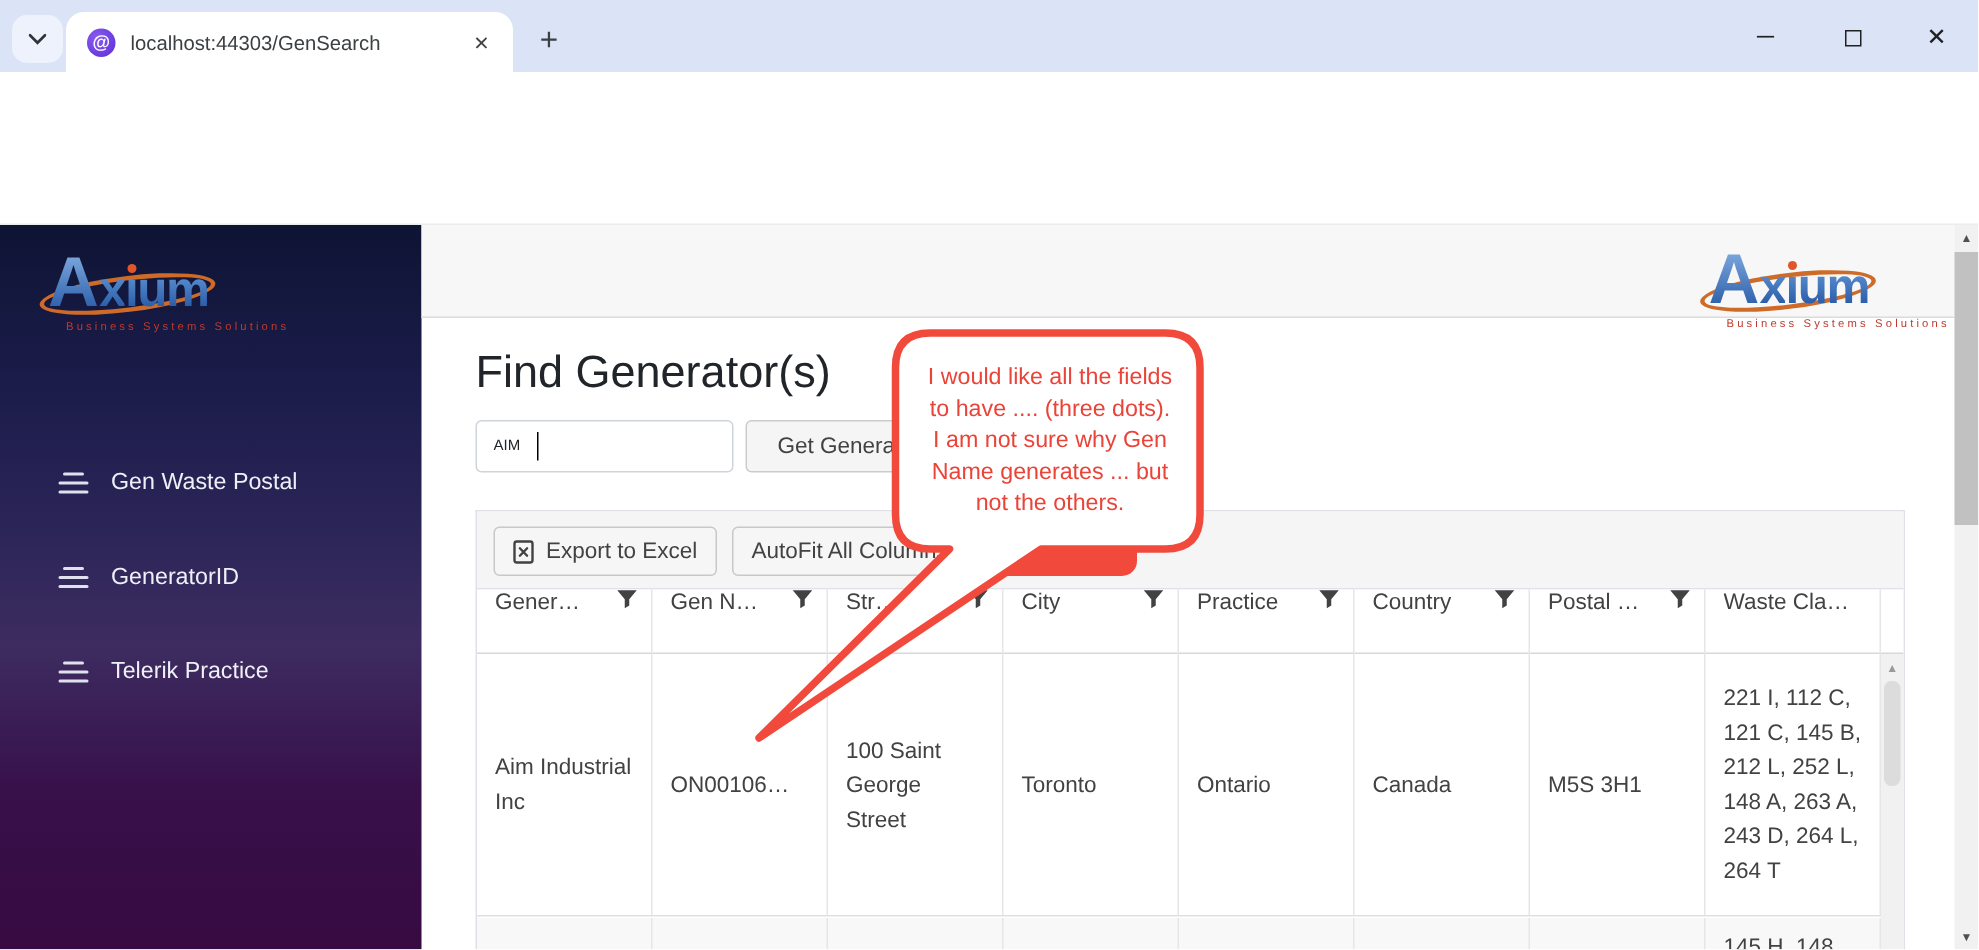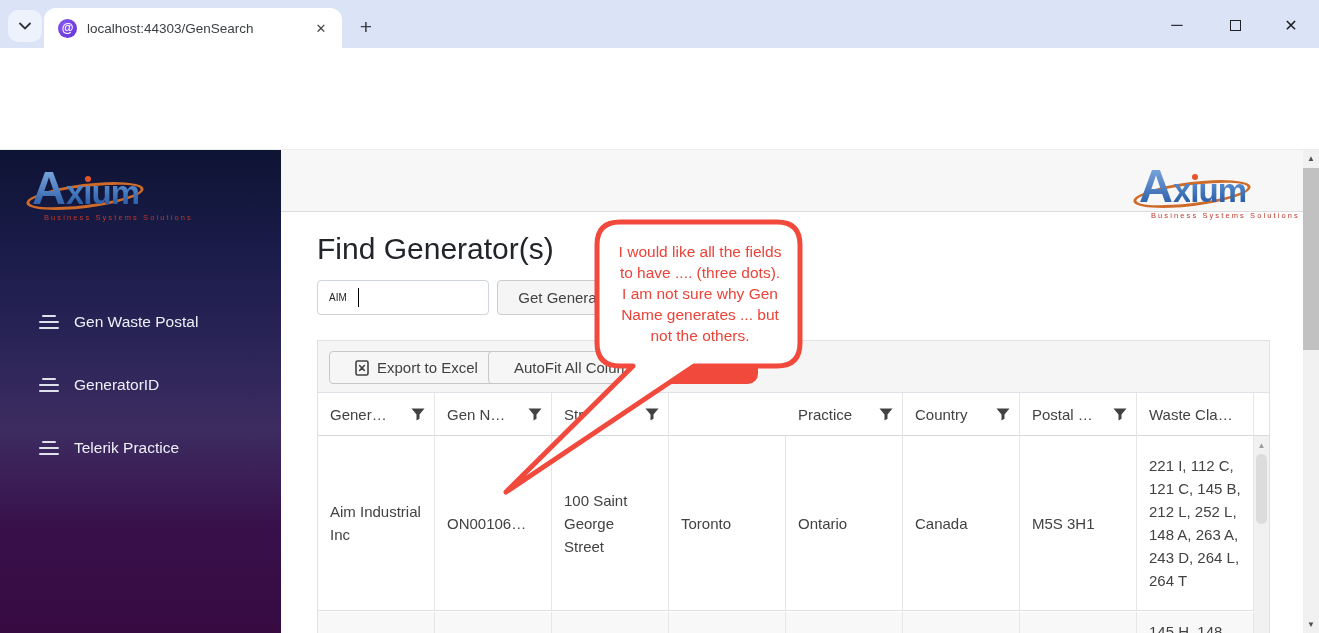--- a/index.html
+++ b/index.html
@@ -54,26 +54,26 @@
   .axium-tagline { position:relative; z-index:2; margin-top:-2px; font-size:7.5px; color:#c0392b; letter-spacing:2.1px; white-space:nowrap; }
   
   .main-header { position:absolute; left:281px; top:0; width:1022px; height:62px; background:#f7f7f7; border-bottom:1px solid #dcdcdc; }
   .page-title { position:absolute; left:317px; top:82px; font-size:30px; font-weight:500; color:#212529; }
   .search-input { position:absolute; left:317px; top:130px; width:172px; height:35px; border:1px solid #ced4da; border-radius:4px; padding:0 11px; font-size:10px; color:#212529; font-family:"Liberation Sans",sans-serif; background:#fff; }
   .caret { position:absolute; left:358px; top:138px; width:1px; height:19px; background:#000; }
   .get-btn { position:absolute; left:497px; top:130px; width:146px; height:35px; background:#f5f5f5; border:1px solid #ccc; border-radius:4px; font-size:15px; color:#424242; display:flex; align-items:center; justify-content:center; font-family:"Liberation Sans",sans-serif; }
   
   .grid { position:absolute; left:317px; top:190px; width:953px; height:293px; border:1px solid #dee2e6; border-bottom:none; background:#fff; overflow:hidden; }
   .grid-toolbar { position:absolute; left:0; top:0; width:951px; height:52px; background:#f5f5f5; border-bottom:1px solid #dee2e6; }
-  .tb-btn { position:absolute; top:10px; height:33px; background:#f6f6f6; border:1px solid #c8c8c8; border-radius:4px; display:flex; align-items:center; justify-content:center; font-size:15px; color:#424242; padding:0 25px; font-family:"Liberation Sans",sans-serif; }
+  .tb-btn { position:absolute; top:10px; height:33px; background:#f6f6f6; border:1px solid #c8c8c8; border-radius:4px; display:flex; align-items:center; justify-content:center; font-size:15px; color:#424242; padding:0 12px; font-family:"Liberation Sans",sans-serif; }
   .tb-export { left:11px; }
   .tb-autofit { left:170px; }
   .tb-btn .xlico { margin-right:8px; display:flex; }
   .ghead { position:absolute; left:0; top:52px; width:951px; height:43px; background:#fff; border-bottom:1px solid #d8d8d8; }
-  .gh-cell { position:absolute; top:0; height:43px; display:flex; align-items:center; border-right:1px solid #e6e6e6; }
+  .gh-cell { position:absolute; top:0; height:43px; display:flex; align-items:flex-start; border-right:1px solid #e6e6e6; }
   .gh-label { font-size:15px; color:#424242; margin-left:12px; white-space:nowrap; overflow:hidden; flex:1 1 auto; }
   .gh-filter { margin-right:9px; flex:0 0 auto; display:flex; }
   .grow { position:absolute; left:0; width:936px; }
   .grow1 { top:95px; height:175px; background:#fff; border-bottom:1px solid #e0e0e0; }
   .grow2 { top:271px; height:60px; background:#f8f8f8; }
   .gcell { position:absolute; top:0; height:100%; border-right:1px solid #e6e6e6; display:flex; align-items:center; }
   .gcell-inner { font-size:15px; color:#424242; line-height:23px; padding:0 10px 0 12px; width:100%; overflow:hidden; }
   .gcell-top { align-items:flex-start; }
   .gcell-top .gcell-inner { padding-top:8px; }
   .c0{left:0;width:117px}.c1{left:117px;width:117px}.c2{left:234px;width:117px}.c3{left:351px;width:117px}
@@ -243,20 +243,28 @@
             </span>
         </div>
         <div class="gh-cell c2">
           <span class="gh-label">Str…</span>
           <span class="gh-filter">
               <svg width="14" height="13" viewBox="0 0 14 13">
                 <path d="M0.5 0.5 h13 l-5 6 v4.2 l-3 1.8 v-6 z" fill="#424242"></path>
               </svg>
             </span>
         </div>
+        <div class="gh-cell c3">
+          <span class="gh-label">City</span>
+          <span class="gh-filter">
+              <svg width="14" height="13" viewBox="0 0 14 13">
+                <path d="M0.5 0.5 h13 l-5 6 v4.2 l-3 1.8 v-6 z" fill="#424242"></path>
+              </svg>
+            </span>
+        </div>
         <div class="gh-cell c4">
           <span class="gh-label">Practice</span>
           <span class="gh-filter">
               <svg width="14" height="13" viewBox="0 0 14 13">
                 <path d="M0.5 0.5 h13 l-5 6 v4.2 l-3 1.8 v-6 z" fill="#424242"></path>
               </svg>
             </span>
         </div>
         <div class="gh-cell c5">
           <span class="gh-label">Country</span>

